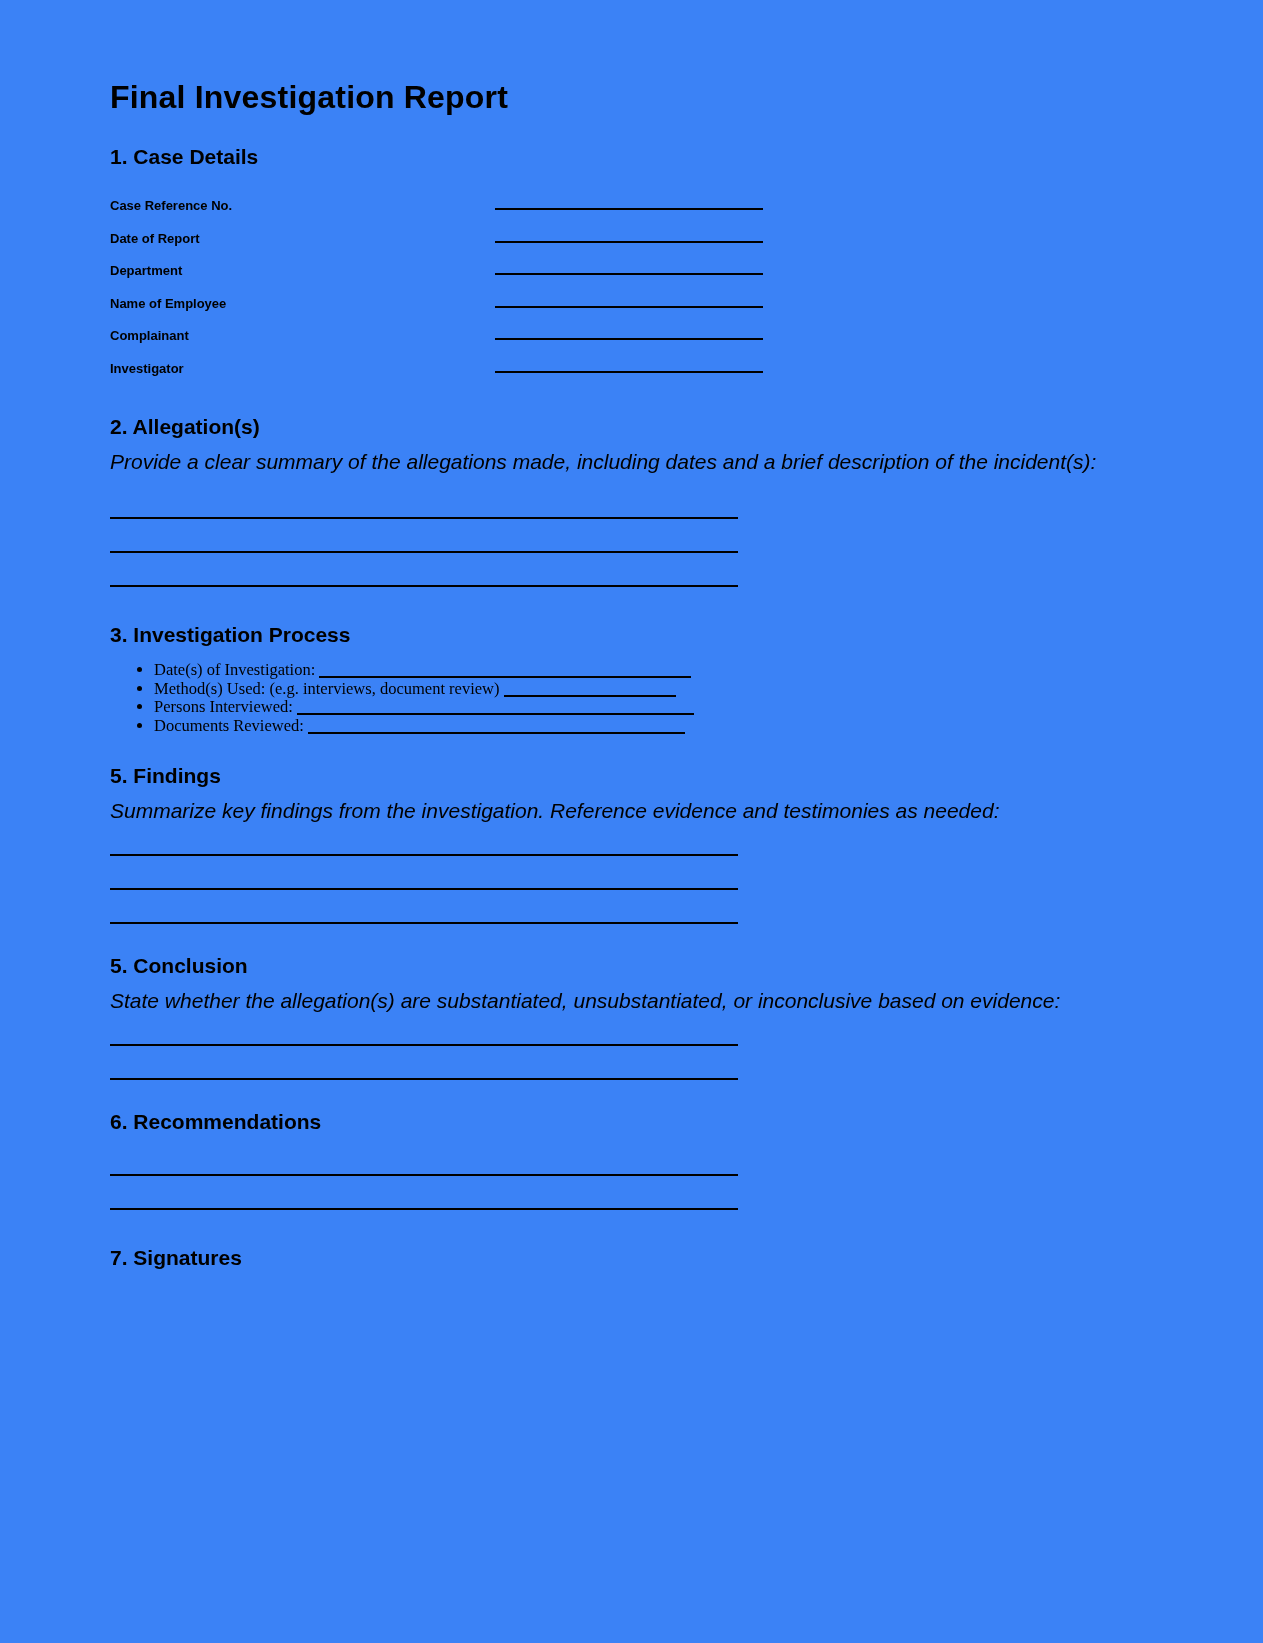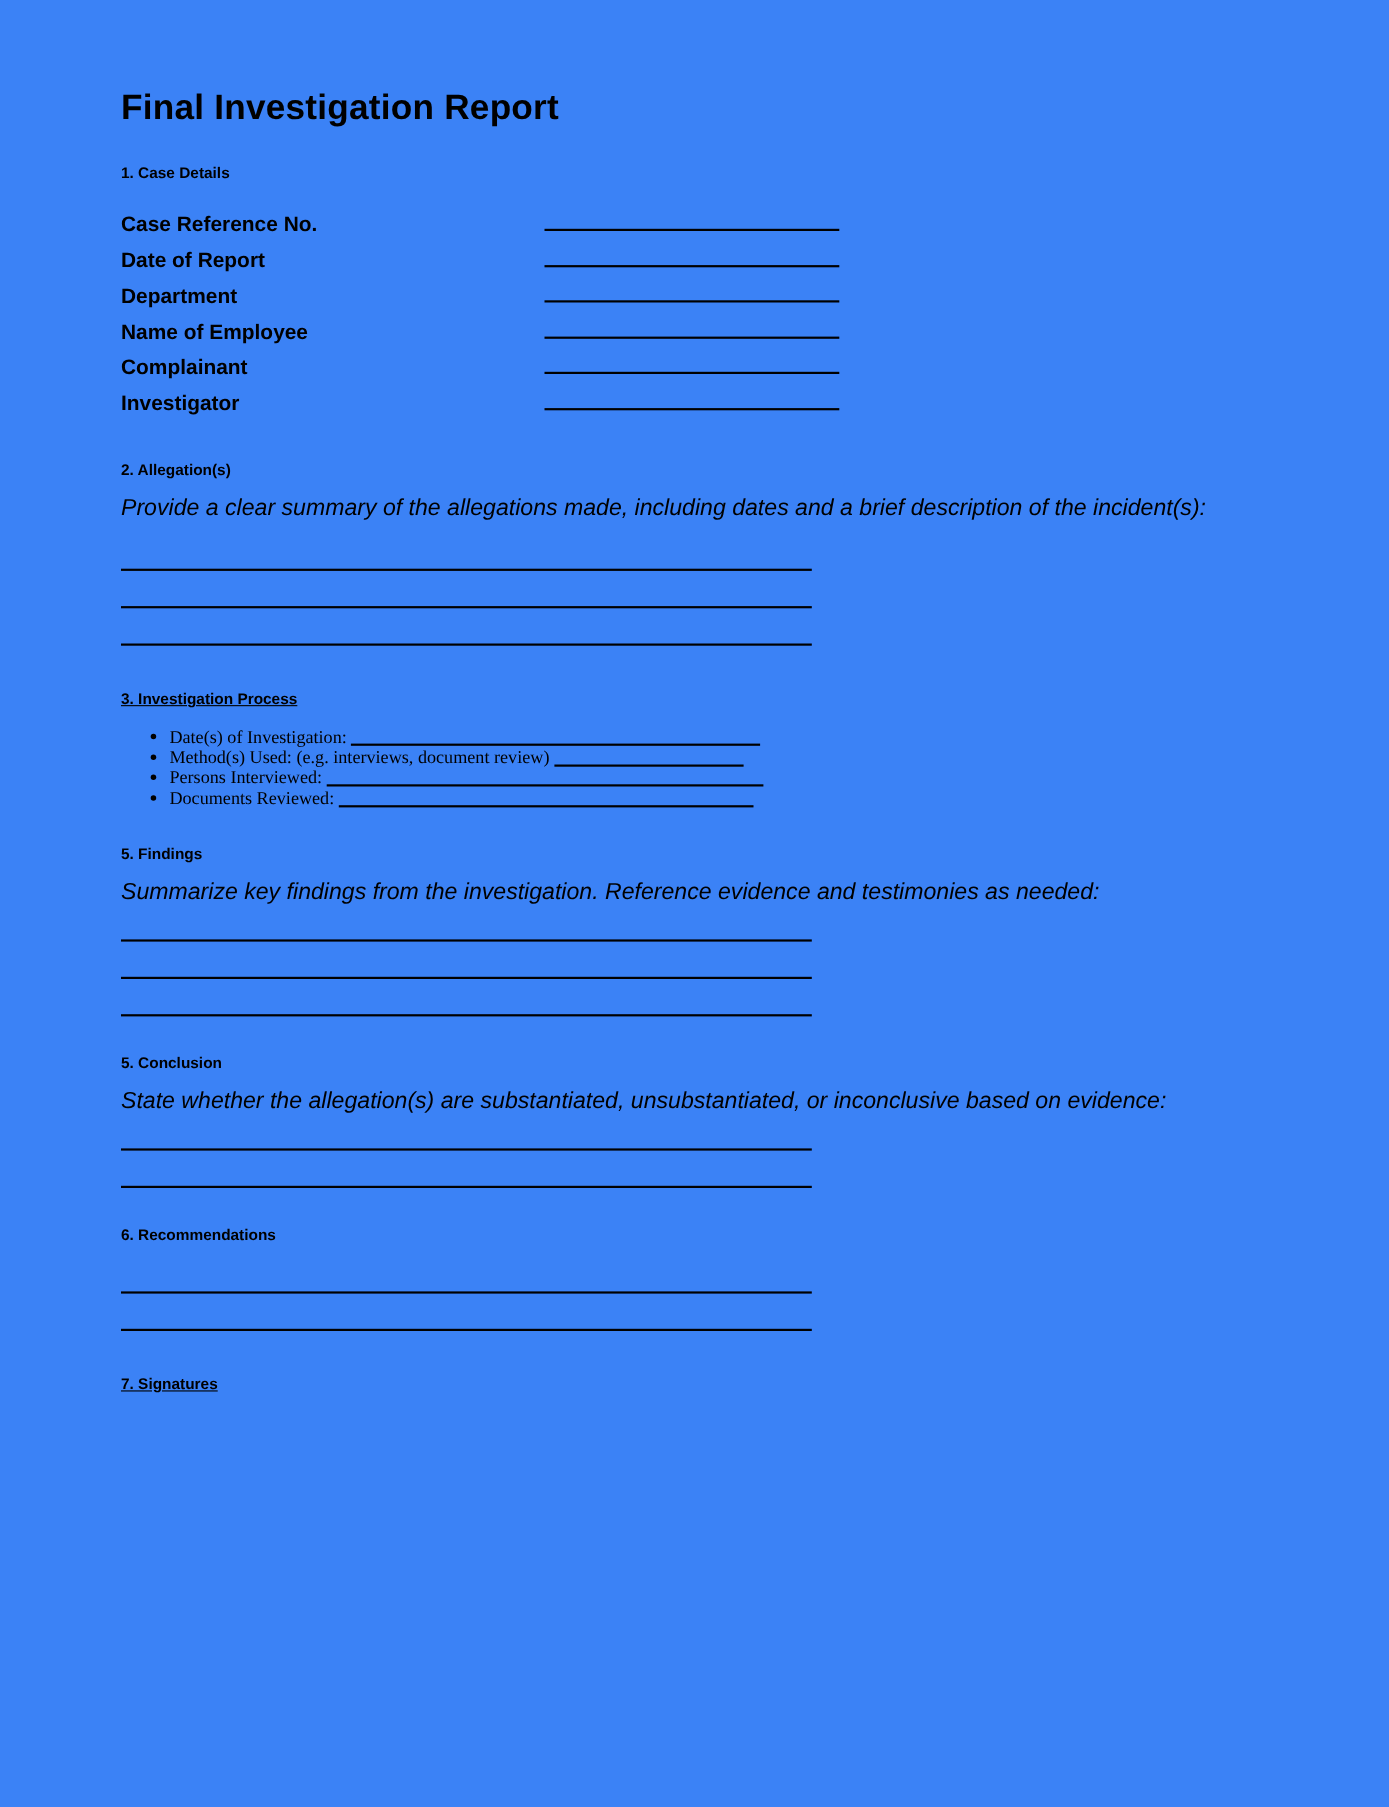--- a/index.html
+++ b/index.html
@@ -23,38 +23,38 @@
   }
   .doc-title {
     margin: 0;
     font-size: 32px;
     font-weight: bold;
     line-height: 38px;
     letter-spacing: 0.2px;
   }
   .sec-heading {
     margin: 30px 0 0 0;
-    font-size: 14px;
+    font-size: 21px;
     font-weight: bold;
     line-height: 24px;
   }
   .sec-heading.gap-sm { margin-top: 29px; }
-  .sec-heading.gap-lg { margin-top: 36px; text-decoration: underline; }
+  .sec-heading.gap-lg { margin-top: 36px; }
 
   
   .fields { margin-top: 21px; }
   .field-row {
     display: flex;
     align-items: baseline;
     height: 32.5px;
   }
   .field-label {
     flex: none;
     width: 385px;
-    font-size: 19px;
+    font-size: 13px;
     font-weight: bold;
   }
   .field-line {
     display: inline-block;
     flex: none;
     width: 268px;
     height: 18px;
     border-bottom: 2px solid #000000;
   }
 

